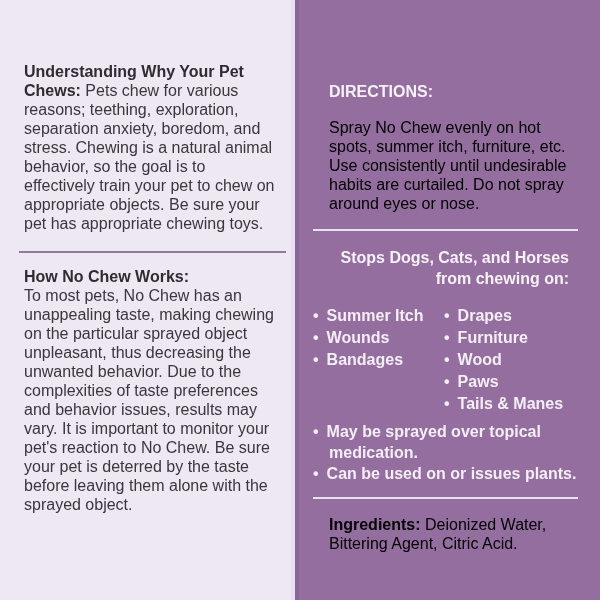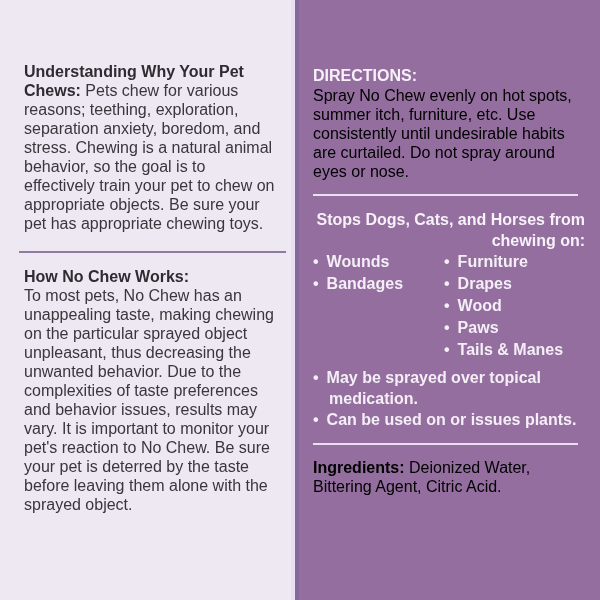--- a/index.html
+++ b/index.html
@@ -44,21 +44,21 @@
     position: absolute; left: 295px; top: 0;
     width: 305px; height: 600px;
     background: #946E9F;
     border-left: 4px solid #86689A;
     box-sizing: border-box;
     padding: 66px 15px 0 14px;
     color: #F5F1F7;
     font-size: 16px;
     line-height: 19px;
   }
-  .panel-right p { margin: 0; }
+  .panel-right p { margin: 16px; }
   .rp-heading {
     font-weight: bold;
     color: #F6F2F8;
     margin: 0 0 11px 0;
     line-height: 20px;
   }
   .rp-body { color: #000000; }
   .right-divider {
     border: 0; height: 0;
     border-top: 2px solid #E9E1F0;
@@ -112,26 +112,27 @@
   <div class="panel-right">
     <p class="rp-heading">DIRECTIONS:</p>
     <p class="rp-body">Spray No Chew evenly on hot spots, summer itch, furniture, etc. Use consistently until undesirable habits are curtailed. Do not spray around eyes or nose.</p>
 
     <hr class="right-divider">
 
     <p class="stops-heading">Stops Dogs, Cats, and Horses from chewing on:</p>
 
     <div class="bullet-cols">
       <ul class="col-1">
+          <li>Summer Itch</li>
           <li>Wounds</li>
           <li>Bandages</li>
         </ul>
       <ul class="col-2">
+          <li>Drapes</li>
           <li>Furniture</li>
-          <li>Drapes</li>
           <li>Wood</li>
           <li>Paws</li>
           <li>Tails &amp; Manes</li>
         </ul>
     </div>
 
     <ul class="note-list">
         <li>May be sprayed over topical medication.</li>
         <li>Can be used on or issues plants.</li>
       </ul>

